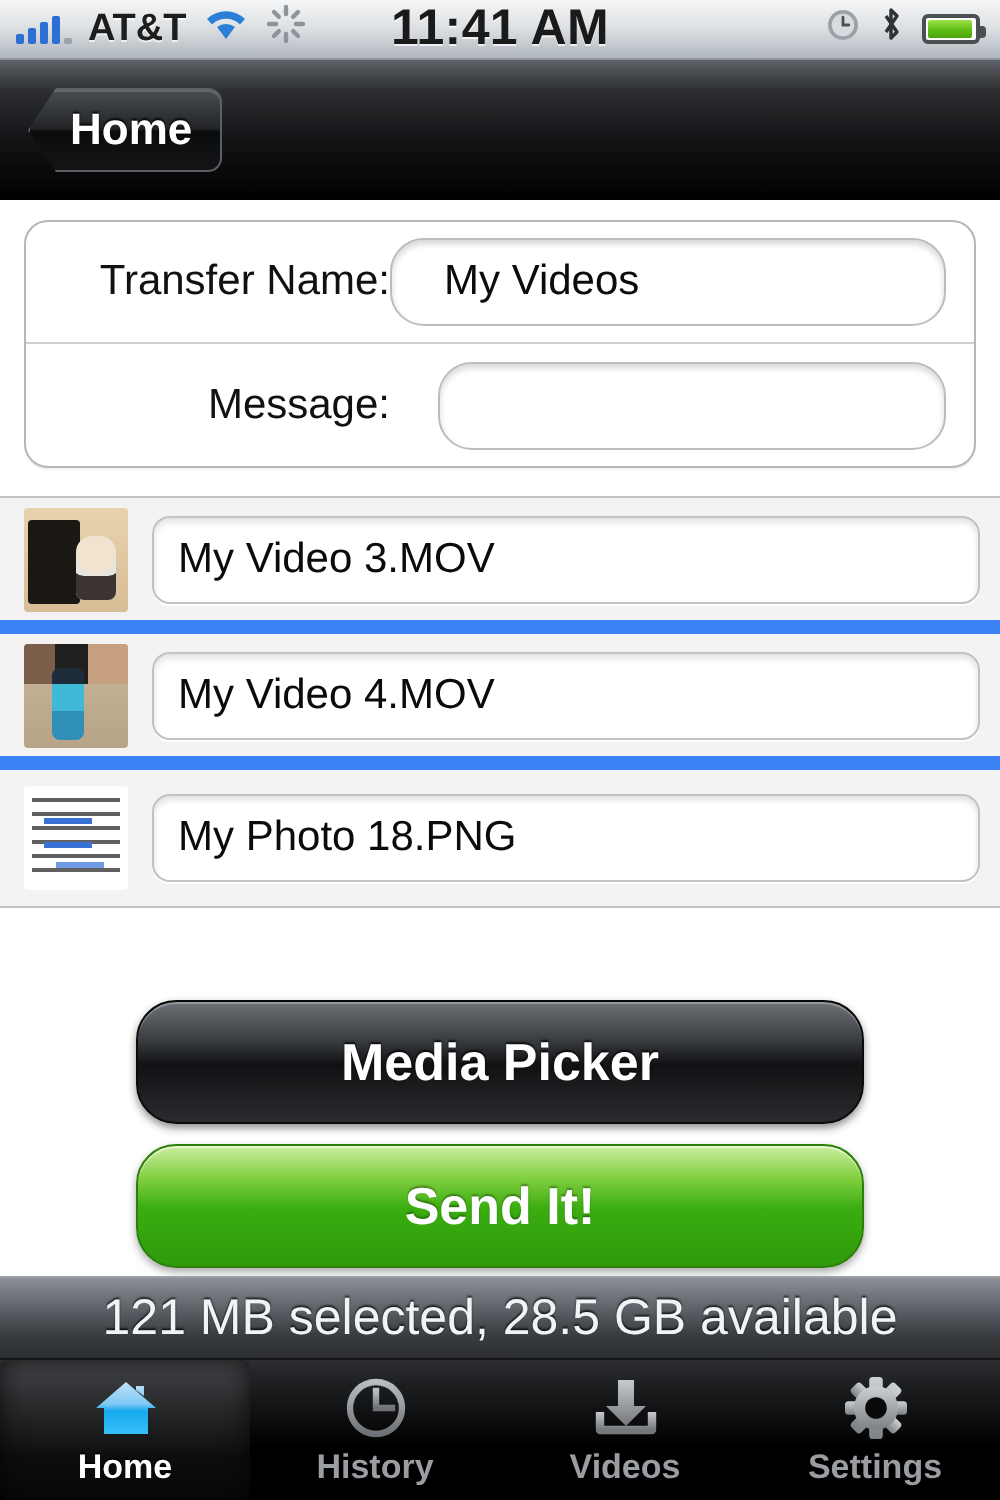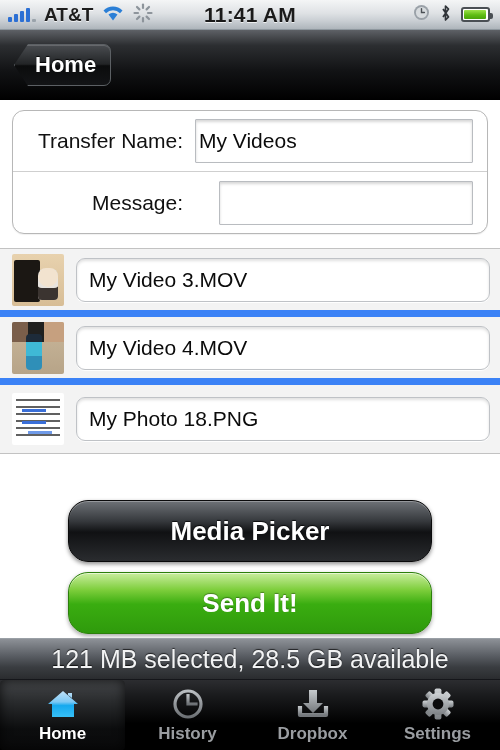--- a/index.html
+++ b/index.html
@@ -15,21 +15,21 @@
   .statusbar {
     position: absolute; top: 0; left: 0; width: 500px; height: 30px;
     background: linear-gradient(180deg, #f4f5f6 0%, #dfe2e5 45%, #c9ced3 72%, #aeb5bb 100%);
     border-bottom: 1px solid #8e979e;
     display: flex; align-items: center; padding: 0 8px;
   }
   .sb-left { display: flex; align-items: center; gap: 8px; flex: 0 0 auto; justify-content: center; }
   .sb-right { display: flex; align-items: center; gap: 9px; margin-left: auto; padding-right: 2px; }
   .sb-center {
     position: absolute; left: 0; right: 0; text-align: center;
-    font-size: 21px; font-weight: bold; color: #1a1a1a; letter-spacing: 0.2px;
+    font-size: 25px; font-weight: bold; color: #1a1a1a; letter-spacing: 0.2px;
     text-shadow: 0 1px 0 rgba(255,255,255,.7);
   }
   .signal { display: flex; align-items: flex-end; gap: 2px; height: 15px; }
   .signal i { display: block; width: 4px; background: #2b6fd4; border-radius: 1px; }
   .signal i:nth-child(1) { height: 5px; }
   .signal i:nth-child(2) { height: 8px; }
   .signal i:nth-child(3) { height: 11px; }
   .signal i:nth-child(4) { height: 14px; }
   .signal i:nth-child(5) { height: 3px; background: #9aa3ab; }
   .carrier { font-size: 19px; font-weight: bold; color: #1d1d1d; text-shadow: 0 1px 0 rgba(255,255,255,.7); }
@@ -79,26 +79,26 @@
     background: #fff; border: 1px solid #b7b7b7; border-radius: 12px;
     box-shadow: 0 1px 1px rgba(0,0,0,.06);
     overflow: hidden;
   }
   .frow {
     display: flex; align-items: center; height: 61px; padding: 0 14px;
     border-bottom: 1px solid #cfcfcf;
   }
   .frow:last-child { border-bottom: none; gap: 24px; }
   .flabel {
-    width: 168px; text-align: right; padding-right: 12px;
+    width: 168px; text-align: right; 
     font-size: 21px; color: #111; white-space: nowrap;
   }
   .finput {
-    flex: 1; height: 44px; display: flex; align-items: center; padding: 0 3px;
-    background: #fff; border: 1px solid #b9bcc0; border-radius: 1px;
+    flex: 1; height: 44px; display: flex; align-items: center; padding: 0 26px;
+    background: #fff; border: 1px solid #b9bcc0; border-radius: 17px;
     box-shadow: inset 0 2px 3px rgba(0,0,0,.16), 0 1px 0 rgba(255,255,255,.9);
     font-size: 21px; color: #0b0b0b; overflow: hidden; white-space: nowrap;
   }
 
   .listsep { height: 14px; }
   .filegroup {
     margin: 0 0 0 0; background: #f3f3f3;
     border-top: 1px solid #c2c2c2; border-bottom: 1px solid #c2c2c2;
   }
   .filerow {
@@ -344,21 +344,21 @@
           <defs>
             <linearGradient id="gDb" x1="0" y1="0" x2="0" y2="1">
               <stop offset="0%" stop-color="#c6cacd"></stop>
                 <stop offset="100%" stop-color="#74787c"></stop>
             </linearGradient>
           </defs>
           <path d="M13 2 H21 V15 H27 L17 25 L7 15 H13 Z" fill="url(#gDb)"></path>
           <path d="M4 18 V27 H30 V18" fill="none" stroke="url(#gDb)" stroke-width="4.2" stroke-linejoin="round"></path>
         </svg>
       </span>
-      <span class="tablabel">Dropbox</span>
+      <span class="tablabel">Videos</span>
     </div>
 
     <div class="tab">
       <span class="tabicon">
         <svg width="32" height="32" viewBox="0 0 32 32">
           <defs>
             <linearGradient id="gGr" x1="0" y1="0" x2="0" y2="1">
               <stop offset="0%" stop-color="#cdd1d4"></stop>
                 <stop offset="100%" stop-color="#7c8084"></stop>
             </linearGradient>

